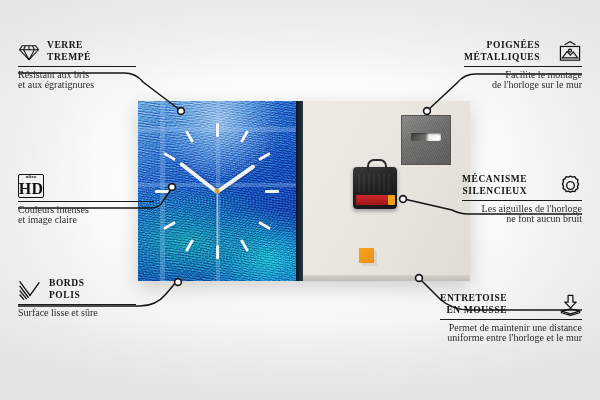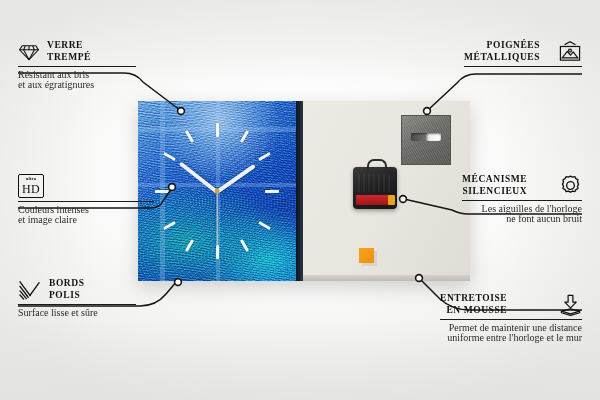--- a/index.html
+++ b/index.html
@@ -306,21 +306,21 @@
     </div>
     <div class="rule"></div>
     <div class="csub">Résistant aux bris
 et aux égratignures</div>
   </div>
 
   <div class="callout left" style="left:18px; top:174px; width:136px;">
     <div class="title-row">
       <div style="width:24px;height:22px;border:1.3px solid #121212;border-radius:2px;display:flex;flex-direction:column;align-items:center;justify-content:center;line-height:1;">
         <span style="font-size:4.6px;font-weight:bold;letter-spacing:0.2px;color:#121212;">ultra</span>
-        <span style="font-size:12px;font-weight:normal;letter-spacing:0.3px;color:#121212;margin-top:1px;">HD</span>
+        <span style="font-size:16px;font-weight:bold;letter-spacing:0.3px;color:#121212;margin-top:1px;">HD</span>
       </div>
     </div>
     <div class="rule"></div>
     <div class="csub">Couleurs intenses
 et image claire</div>
   </div>
 
   <div class="callout left" style="left:18px; top:278px; width:118px;">
     <div class="title-row">
       <svg class="icon" width="24" height="20" viewBox="0 0 26 22">
@@ -346,20 +346,22 @@
       <svg class="icon" width="24" height="21" viewBox="0 0 26 23">
         <g fill="none" stroke="#121212" stroke-width="1.3">
           <path d="M7,4 L13,0.8 L19,4"></path>
           <rect x="2.5" y="6" width="21" height="15"></rect>
           <path d="M4.5,18.5 L10,11.5 L13.5,15.5 L16.5,12 L21.5,18.5 Z"></path>
           <circle cx="13" cy="10.5" r="1.6"></circle>
         </g>
       </svg>
     </div>
     <div class="rule"></div>
+    <div class="csub">Facilite le montage
+de l'horloge sur le mur</div>
   </div>
 
   <div class="callout right" style="left:462px; top:174px; width:120px;">
     <div class="title-row">
       <div class="ctitle">MÉCANISME
 SILENCIEUX</div>
       <svg class="icon" width="23" height="23" viewBox="0 0 24 24">
         <g fill="none" stroke="#121212" stroke-width="1.4" stroke-linejoin="round">
           <path d="M12,2.2 l2.2,1.1 2.3,-0.5 1.2,2.1 2.1,1.2 -0.5,2.3 1.1,2.2 -1.1,2.2 0.5,2.3 -2.1,1.2 -1.2,2.1 -2.3,-0.5 -2.2,1.1 -2.2,-1.1 -2.3,0.5 -1.2,-2.1 -2.1,-1.2 0.5,-2.3 -1.1,-2.2 1.1,-2.2 -0.5,-2.3 2.1,-1.2 1.2,-2.1 2.3,0.5 Z"></path>
           <circle cx="12" cy="12" r="4"></circle>

